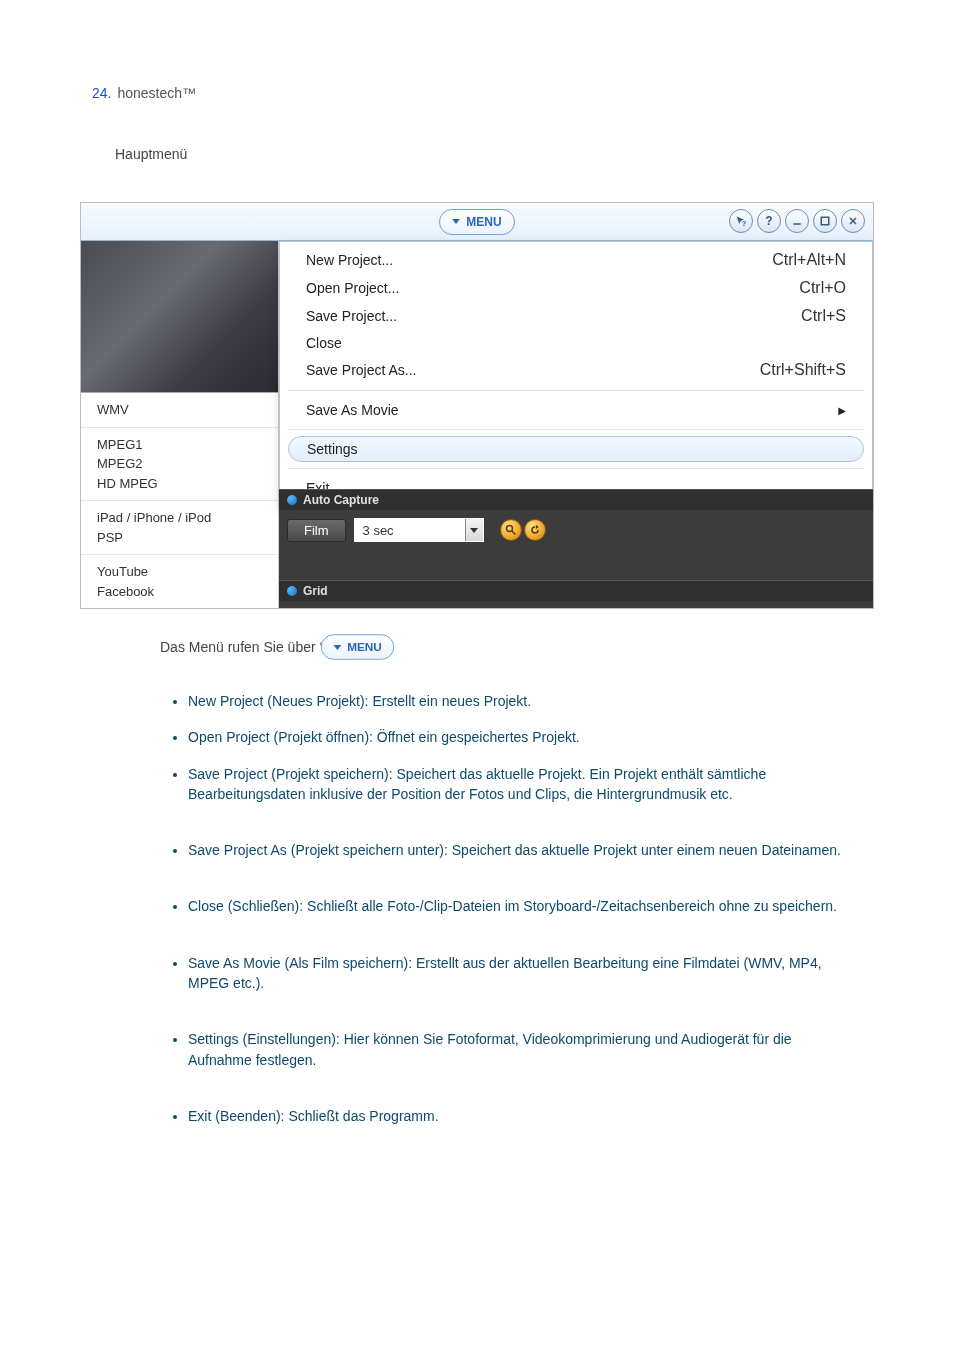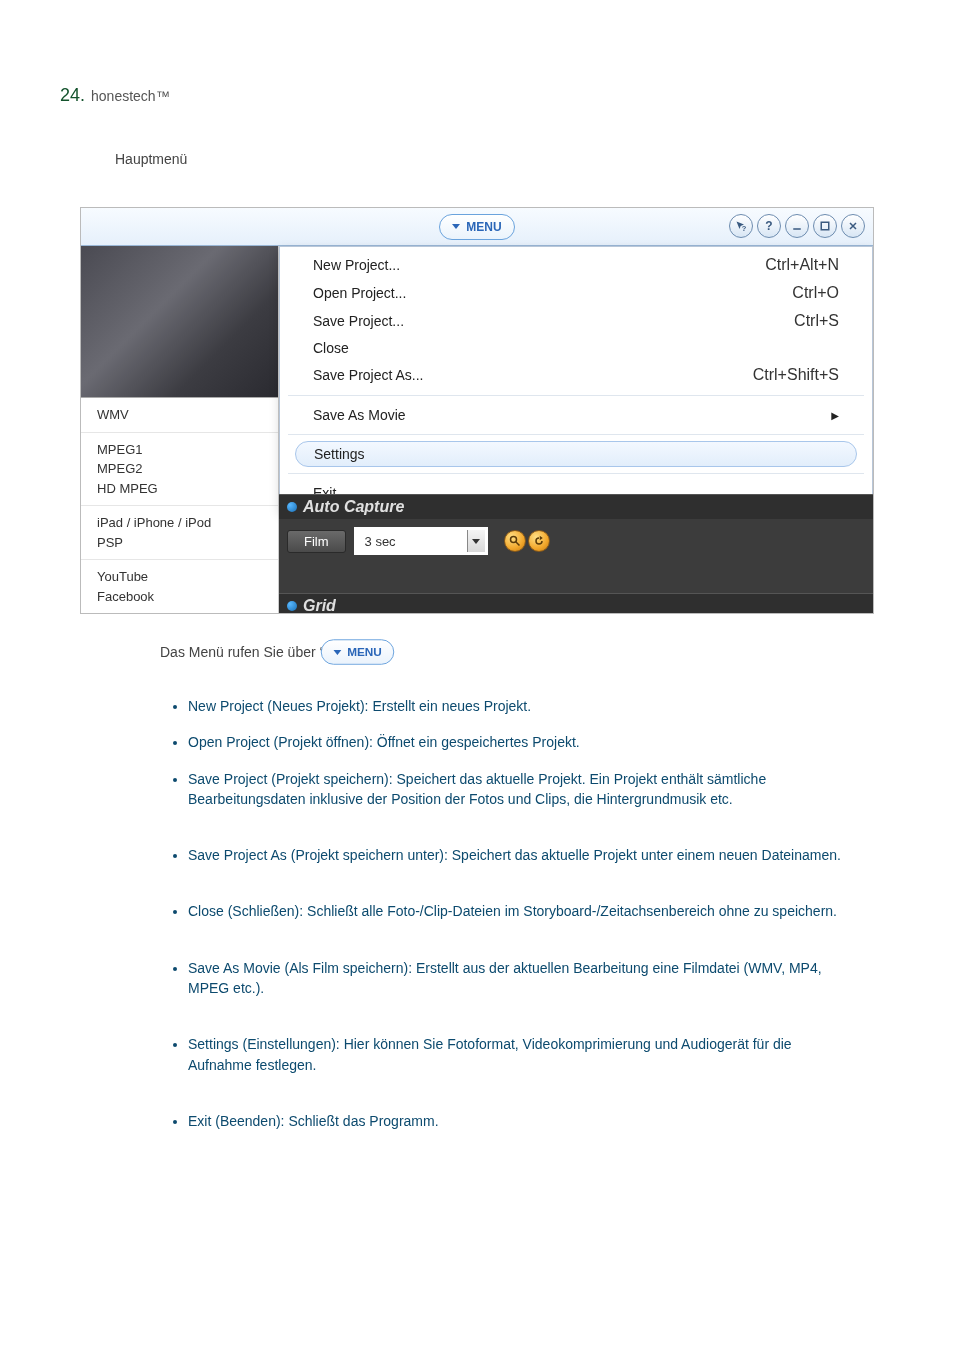--- a/index.html
+++ b/index.html
@@ -5,21 +5,21 @@
   * { box-sizing: border-box; margin: 0; padding: 0; }
   body {
     font-family: "Segoe UI", Tahoma, sans-serif;
     font-size: 13px;
     color: #222;
     width: 954px;
     background: #fff;
   }
   .page { padding: 0 60px 40px 60px; }
   .header-row { display: flex; align-items: baseline; padding-top: 85px; }
-  .page-num { font-size: 18px; color: #14532d; margin-right: 6px; }
+  .page-num { font-size: 14px; color: #1d4ed8; margin-right: 6px; margin-left: 32px; }
   .brand { font-size: 14px; color: #555; }
   .lead-text { margin-top: 45px; margin-left: 55px; font-size: 14px; color: #444; }
 
   .screenshot {
     margin: 40px 20px 0 20px;
     border: 1px solid #bbb;
     background: #fff;
     position: relative;
     overflow: hidden;
   }
@@ -77,65 +77,64 @@
   .side-group .sg-line { font-size: 13px; color: #333; line-height: 1.5; cursor: pointer; }
 
   .main-area { flex: 1; background: #3c3c3c; position: relative; padding: 0; }
   .dropdown {
     position: absolute;
     left: 0; right: 0; top: 0;
     background: #fff;
     border: 1px solid #b8c6d8;
     box-shadow: 0 4px 10px rgba(0,0,0,.15);
   }
-  .dd-section { padding: 4px 11px; }
+  .dd-section { padding: 4px 4px; }
   .dd-row {
     display: flex;
     align-items: center;
     justify-content: space-between;
     padding: 5px 22px;
     font-size: 14px;
     color: #222;
     cursor: pointer;
   }
   .dd-row.sel { background: linear-gradient(#f3f8ff,#e2eefb); border: 1px solid #a8c6eb; margin: 0 4px; border-radius: 13px; padding: 4px 18px; }
   .dd-row .sc { color: #333; font-size: 16px; }
   .dd-row .arr { font-size: 10px; }
   .dd-sep { height: 1px; background: #dfe6ee; margin: 2px 8px; }
 
   .below-menu { position: absolute; left: 0; right: 0; top: 248px; }
   .panel-title {
     background: #2f2f2f;
     color: #e0e0e0;
     font-weight: bold;
-    font-size: 16px;
+    font-size: 12px;
     padding: 3px 8px;
     display: flex; align-items: center; gap: 6px;
     border-top: 1px solid #555;
-    font-style: italic;
   }
   .panel-title .dot {
     width: 10px; height: 10px; border-radius: 50%;
     background: radial-gradient(circle at 30% 30%, #58b8ff, #1a6fb5);
   }
   .auto-row {
     background: #3c3c3c;
     padding: 8px;
     display: flex;
     align-items: center;
     gap: 8px;
   }
   .btn-auto {
     background: linear-gradient(#6a6a6a,#4a4a4a);
     color: #fff; border: 1px solid #2a2a2a;
     border-radius: 3px; padding: 3px 16px; font-size: 13px;
   }
   .combo {
     display: flex;
-    border: 3px solid #ffffff;
+    border: 1px solid #ffffff;
   }
   .combo input {
     width: 110px; height: 22px; border: none; padding: 0 8px;
     font-size: 13px; background: #fff; color: #333;
   }
   .combo .cbtn {
     width: 18px; background: linear-gradient(#f4f4f4,#d9d9d9);
     border-left: 1px solid #888; display: flex; align-items: center; justify-content: center;
   }
   .combo .cbtn .tri { border-top-color: #333; }

